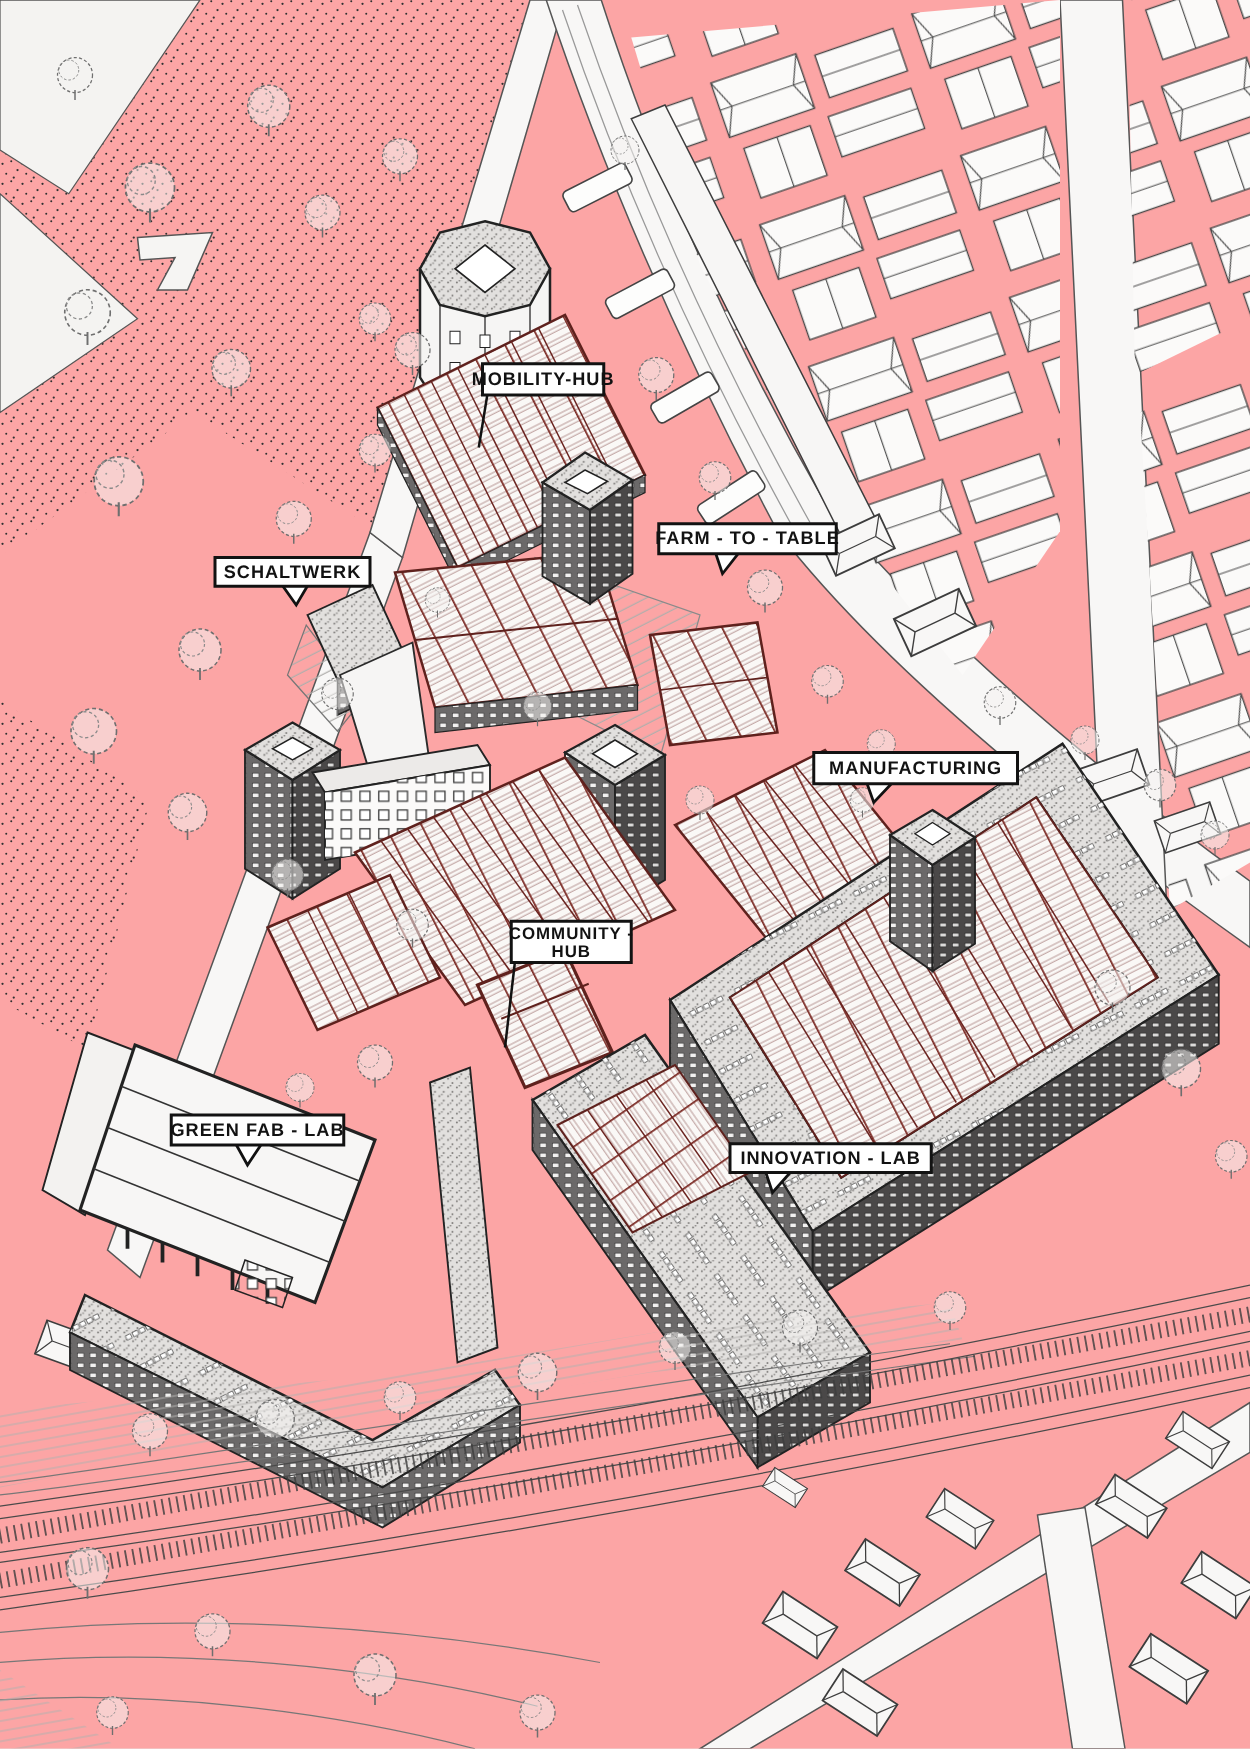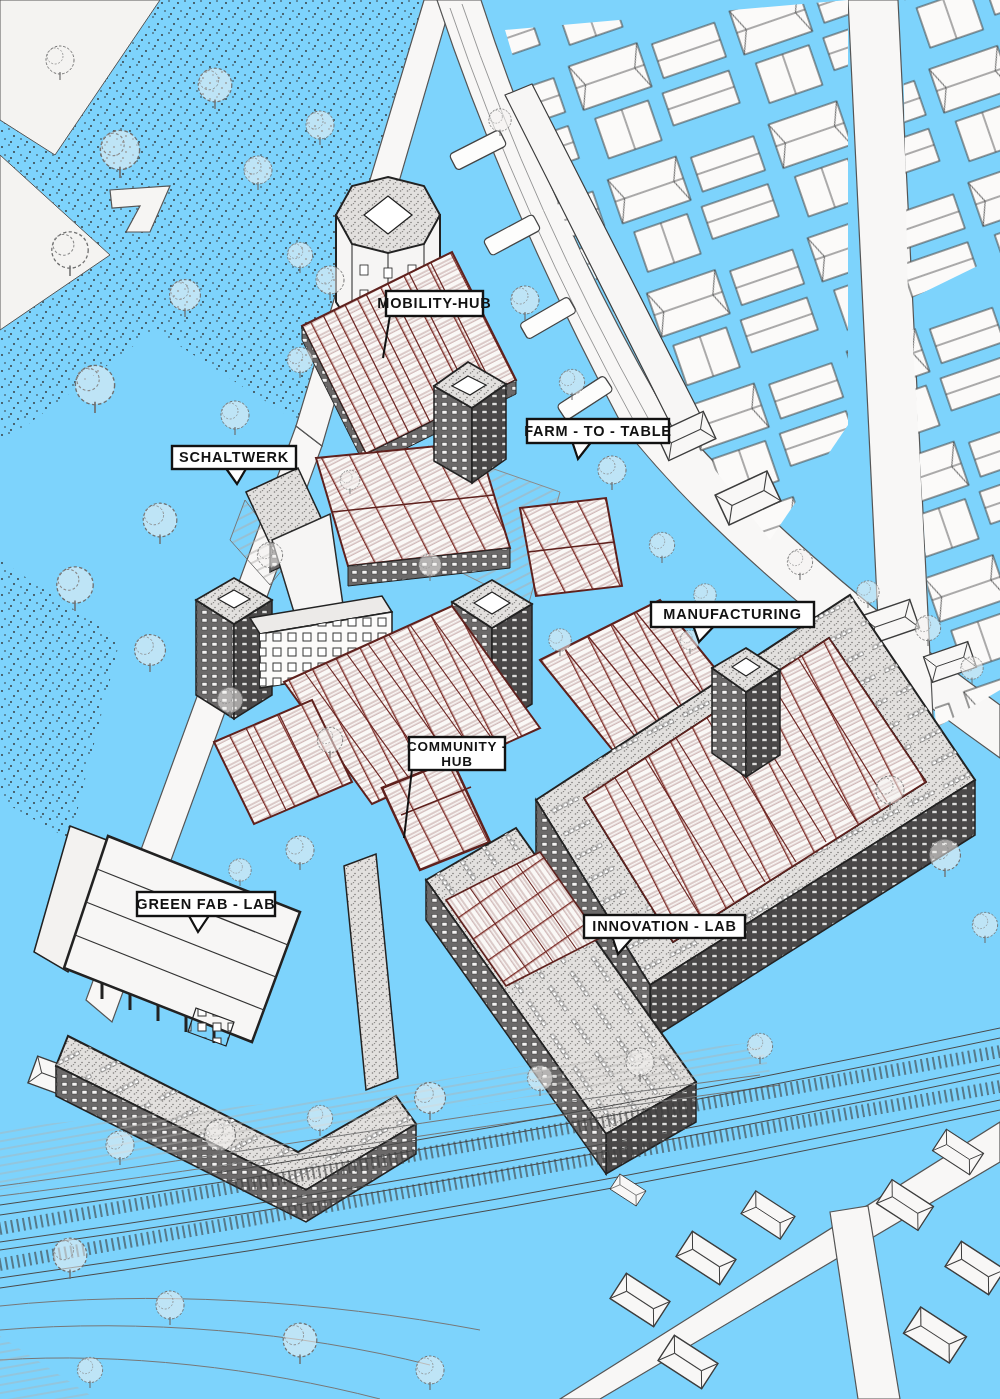--- a/index.html
+++ b/index.html
@@ -1,16 +1,16 @@
 <!DOCTYPE html>
 <html><head>
 <meta charset="utf-8">
 <style>
   html,body{margin:0;padding:0;background:#e8e8e8;}
-  .stage{position:relative;width:1000px;height:1399px;margin:0 auto;background:#7dd3fc;overflow:hidden;}
+  .stage{position:relative;width:1000px;height:1399px;margin:0 auto;background:#fca5a5;overflow:hidden;}
   svg{display:block;position:absolute;left:0;top:0;}
   .lbl{font-family:"Liberation Sans",sans-serif;font-weight:bold;font-size:14.5px;letter-spacing:0.8px;fill:#121212;}
   .lbl-sm{font-family:"Liberation Sans",sans-serif;font-weight:bold;font-size:13.5px;letter-spacing:0.8px;fill:#121212;}
   .lblbox{fill:#ffffff;stroke:#121212;stroke-width:2.4px;}
   .tail{fill:#ffffff;stroke:#121212;stroke-width:2.2px;}
   .leader{stroke:#121212;stroke-width:2px;}
 </style>
 </head>
 <body>
 

